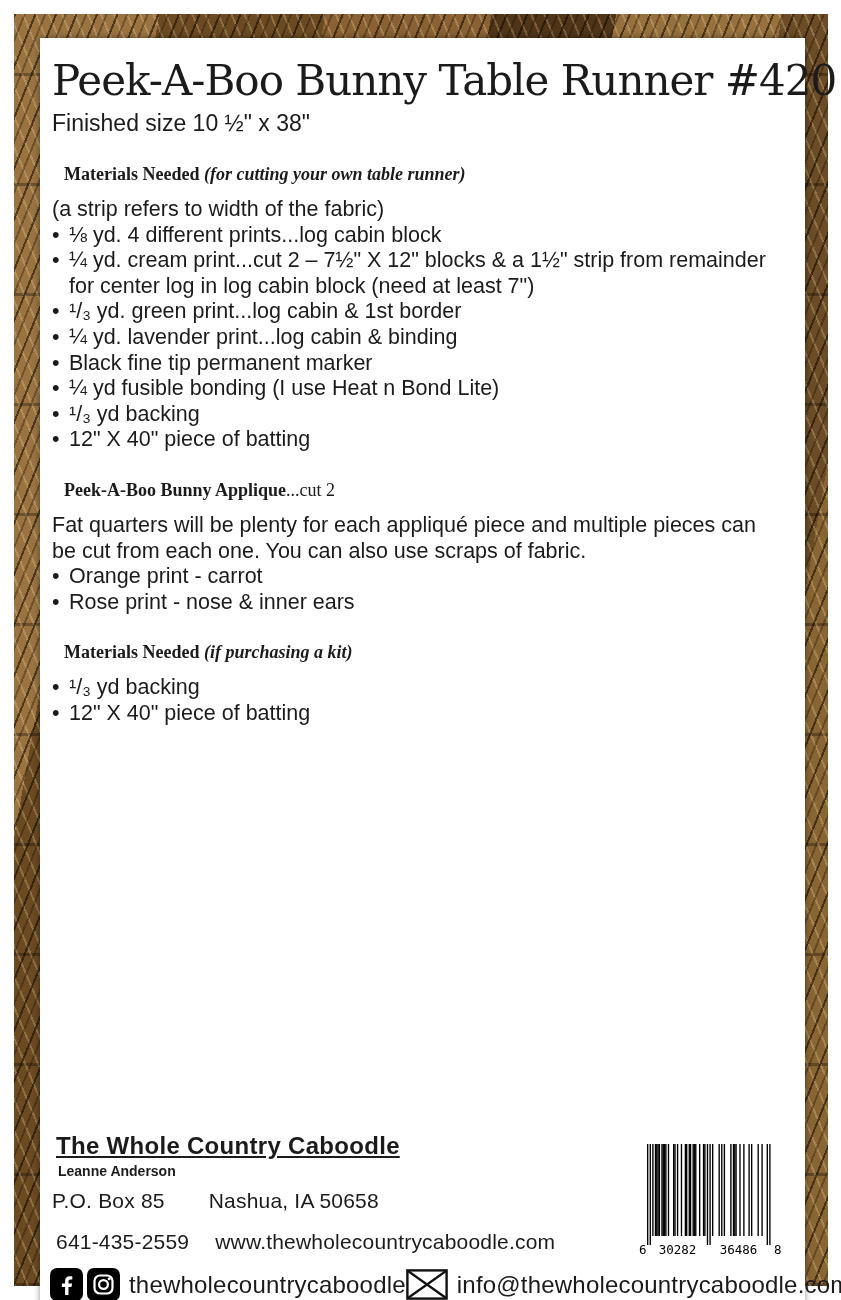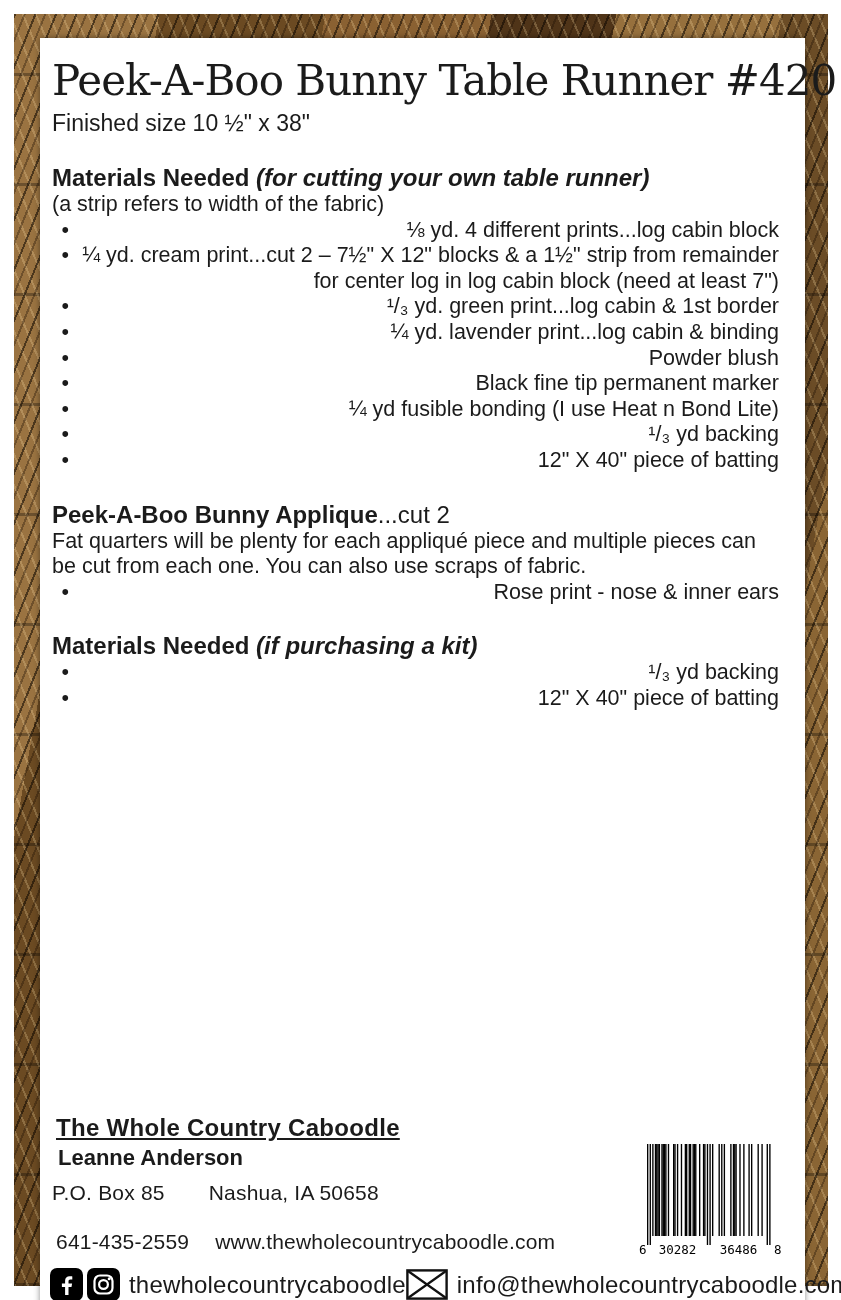--- a/index.html
+++ b/index.html
@@ -19,35 +19,35 @@
     position:absolute; left:26px; top:24px; width:765px; height:1268px;
     background:#ffffff; box-shadow:0 0 6px rgba(0,0,0,.45);
   }
   .content { padding:14px 26px 0 12px; }
   h1.title {
     font-family:"DejaVu Serif", serif; font-weight:400;
     font-size:42px; letter-spacing:-1px; margin:4px 0 0 0; white-space:nowrap;
   }
   .finished { font-size:23px; margin-top:5px; }
   .sec { margin-top:27px; }
-  .sec-h { font-size:24px; font-weight:bold; margin:0; }
+  .sec-h { font-size:18px; font-weight:bold; margin:12px;font-family:Liberation Serif, serif; }
   .sec-h em { font-style:italic; }
   .sec-h .reg { font-weight:normal; }
   .note, .para, ul.blist { font-size:21.5px; line-height:25.6px; }
   .para { margin:0; }
-  ul.blist { list-style:none; margin:0; padding:0;text-align:right; }
+  ul.blist { list-style:none; margin:0; padding:0; }
   ul.blist li { display:flex; }
   ul.blist li::before { content:"\2022"; flex:0 0 17px; }
   ul.blist li span { flex:1; }
 
   .footer { position:absolute; left:16px; bottom:52px; }
   .company { font-size:24px; font-weight:bold; letter-spacing:.3px;text-decoration:underline; }
-  .owner   { font-size:22px; font-weight:bold; margin:3px 0 10px 2px; }
+  .owner   { font-size:14px; font-weight:bold; margin:3px 0 10px 2px; }
   .addr-row, .phone-row { font-size:21px; letter-spacing:.2px; }
-  .addr-row { margin-bottom:25px; margin-left:-4px; }
+  .addr-row { margin-bottom:17px; margin-left:-4px; }
   .addr-row .gap { display:inline-block; width:44px; }
   .phone-row .gap { display:inline-block; width:26px; }
 
   .barcode-wrap { position:absolute; right:24px; bottom:50px; width:142px; height:114px; background:#fff; }
   .barcode-wrap svg { display:block; }
   .bc-num { font-family:"DejaVu Sans Mono", monospace; font-size:12.5px; fill:#000; }
 
   .social-row {
     position:absolute; left:10px; right:4px; bottom:5px;
     display:flex; align-items:center;
@@ -78,41 +78,41 @@
           <li>
               <span>¼ yd. cream print...cut 2 – 7½" X 12" blocks &amp; a 1½" strip from remainder for center log in log cabin block  (need at least 7")</span>
             </li>
           <li>
               <span>¹/₃ yd. green print...log cabin &amp; 1st border</span>
             </li>
           <li>
               <span>¼ yd. lavender  print...log cabin &amp; binding</span>
             </li>
           <li>
-              <span>Powder blush</span>
-            </li>
-          <li>
               <span>Black fine tip permanent marker</span>
             </li>
           <li>
               <span>¼ yd fusible bonding (I use Heat n Bond Lite)</span>
             </li>
           <li>
               <span>¹/₃ yd backing</span>
             </li>
           <li>
               <span>12" X 40" piece of batting</span>
             </li>
         </ul>
       </div>
 
       <div class="sec">
         <p class="sec-h"><span>Peek-A-Boo Bunny Applique</span><span class="reg">...cut 2</span></p>
         <p class="para">Fat quarters will be plenty for each appliqué piece and multiple pieces can be cut from each one.  You can also use scraps of fabric.</p>
         <ul class="blist">
+          <li>
+              <span>Orange print - carrot</span>
+            </li>
           <li>
               <span>Rose print - nose &amp; inner ears</span>
             </li>
         </ul>
       </div>
 
       <div class="sec">
         <p class="sec-h"><span>Materials Needed </span><em>(if purchasing a kit)</em></p>
         <ul class="blist">
           <li>

